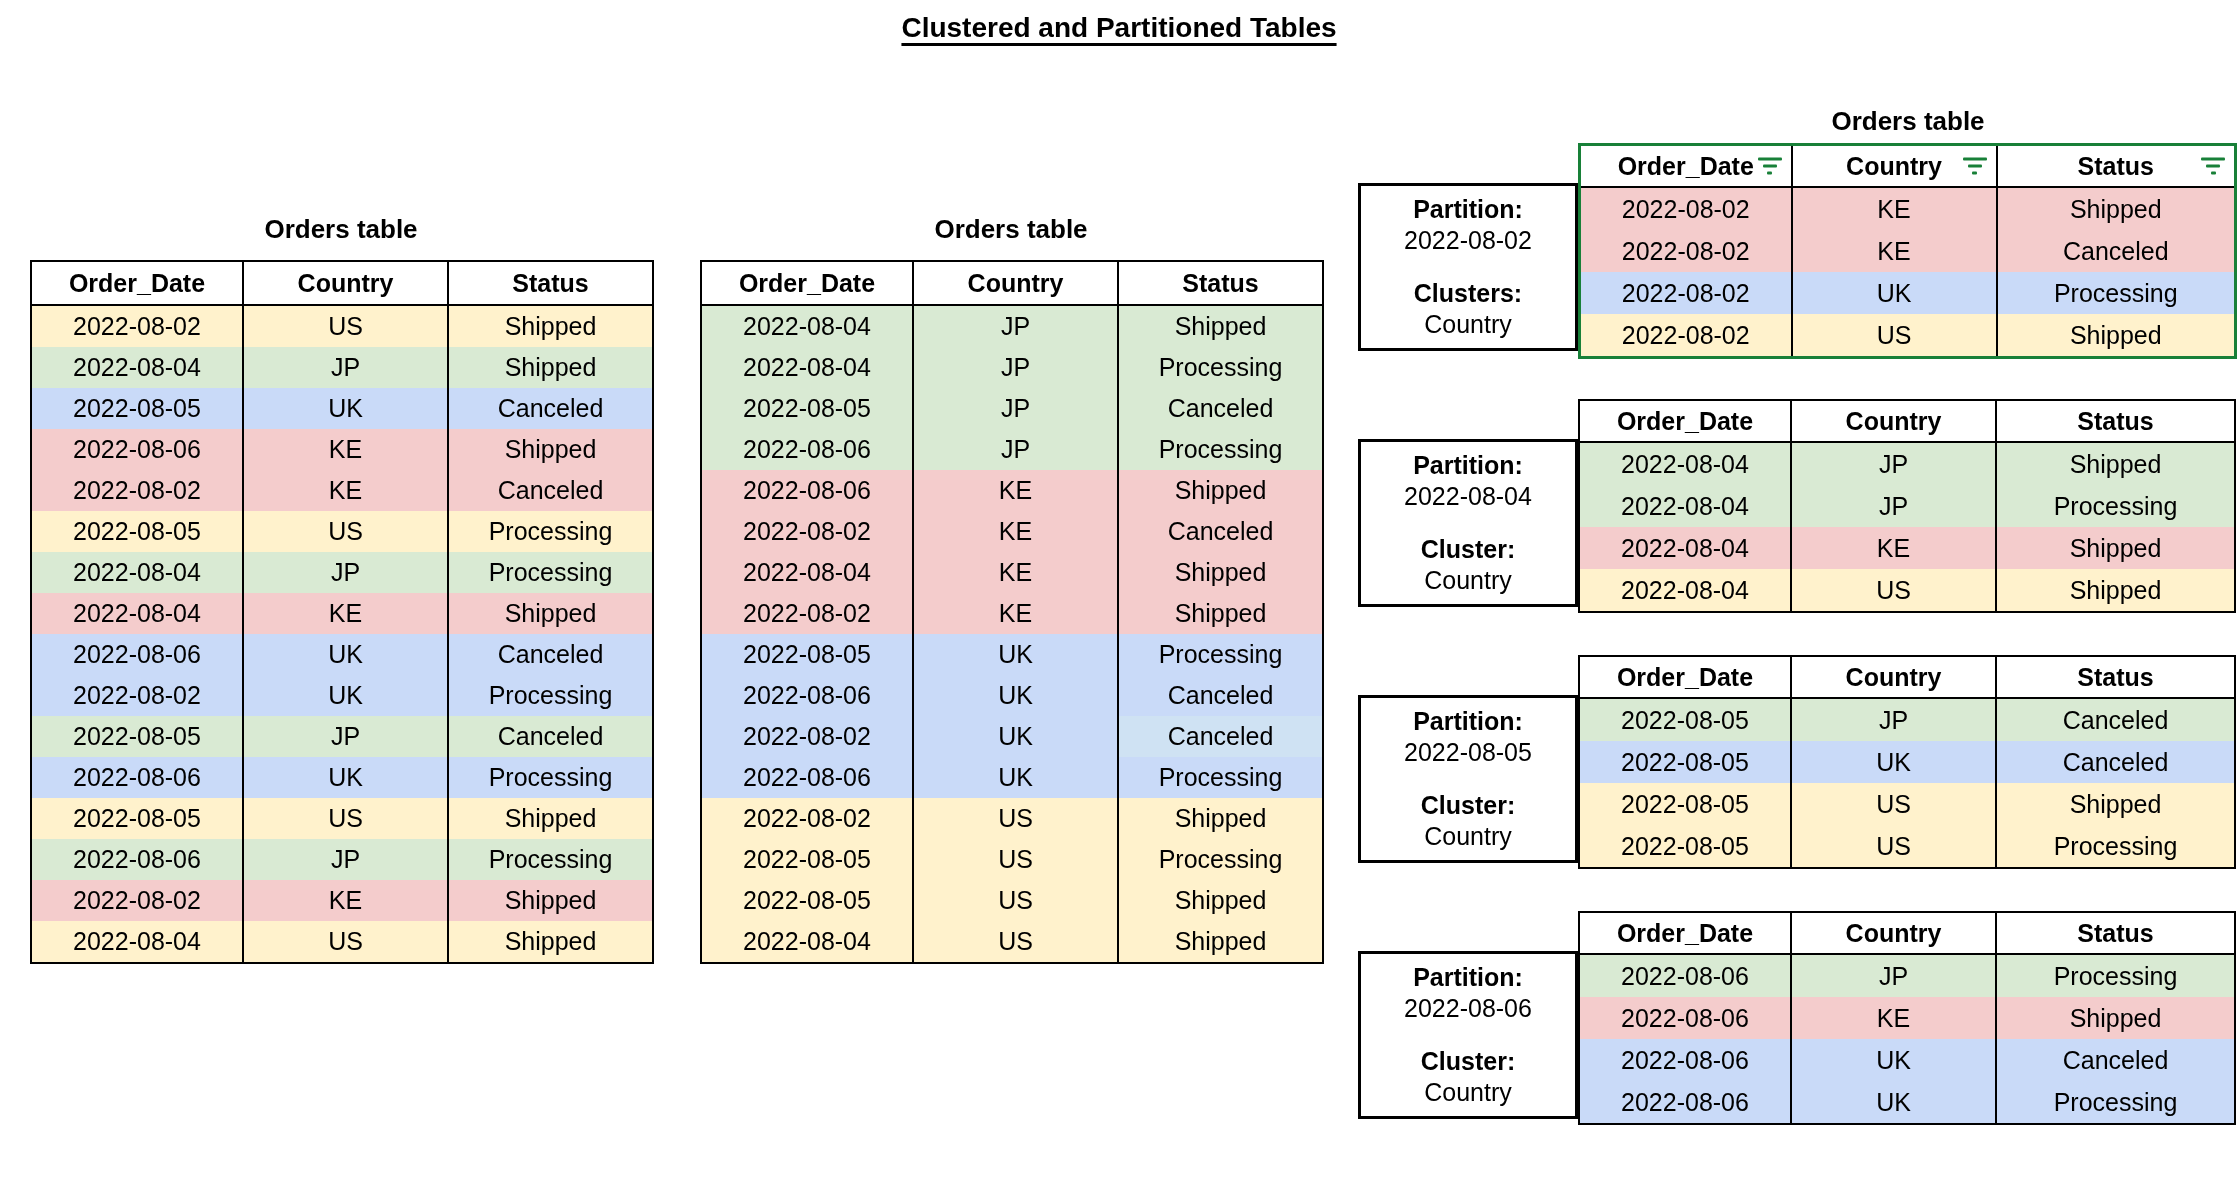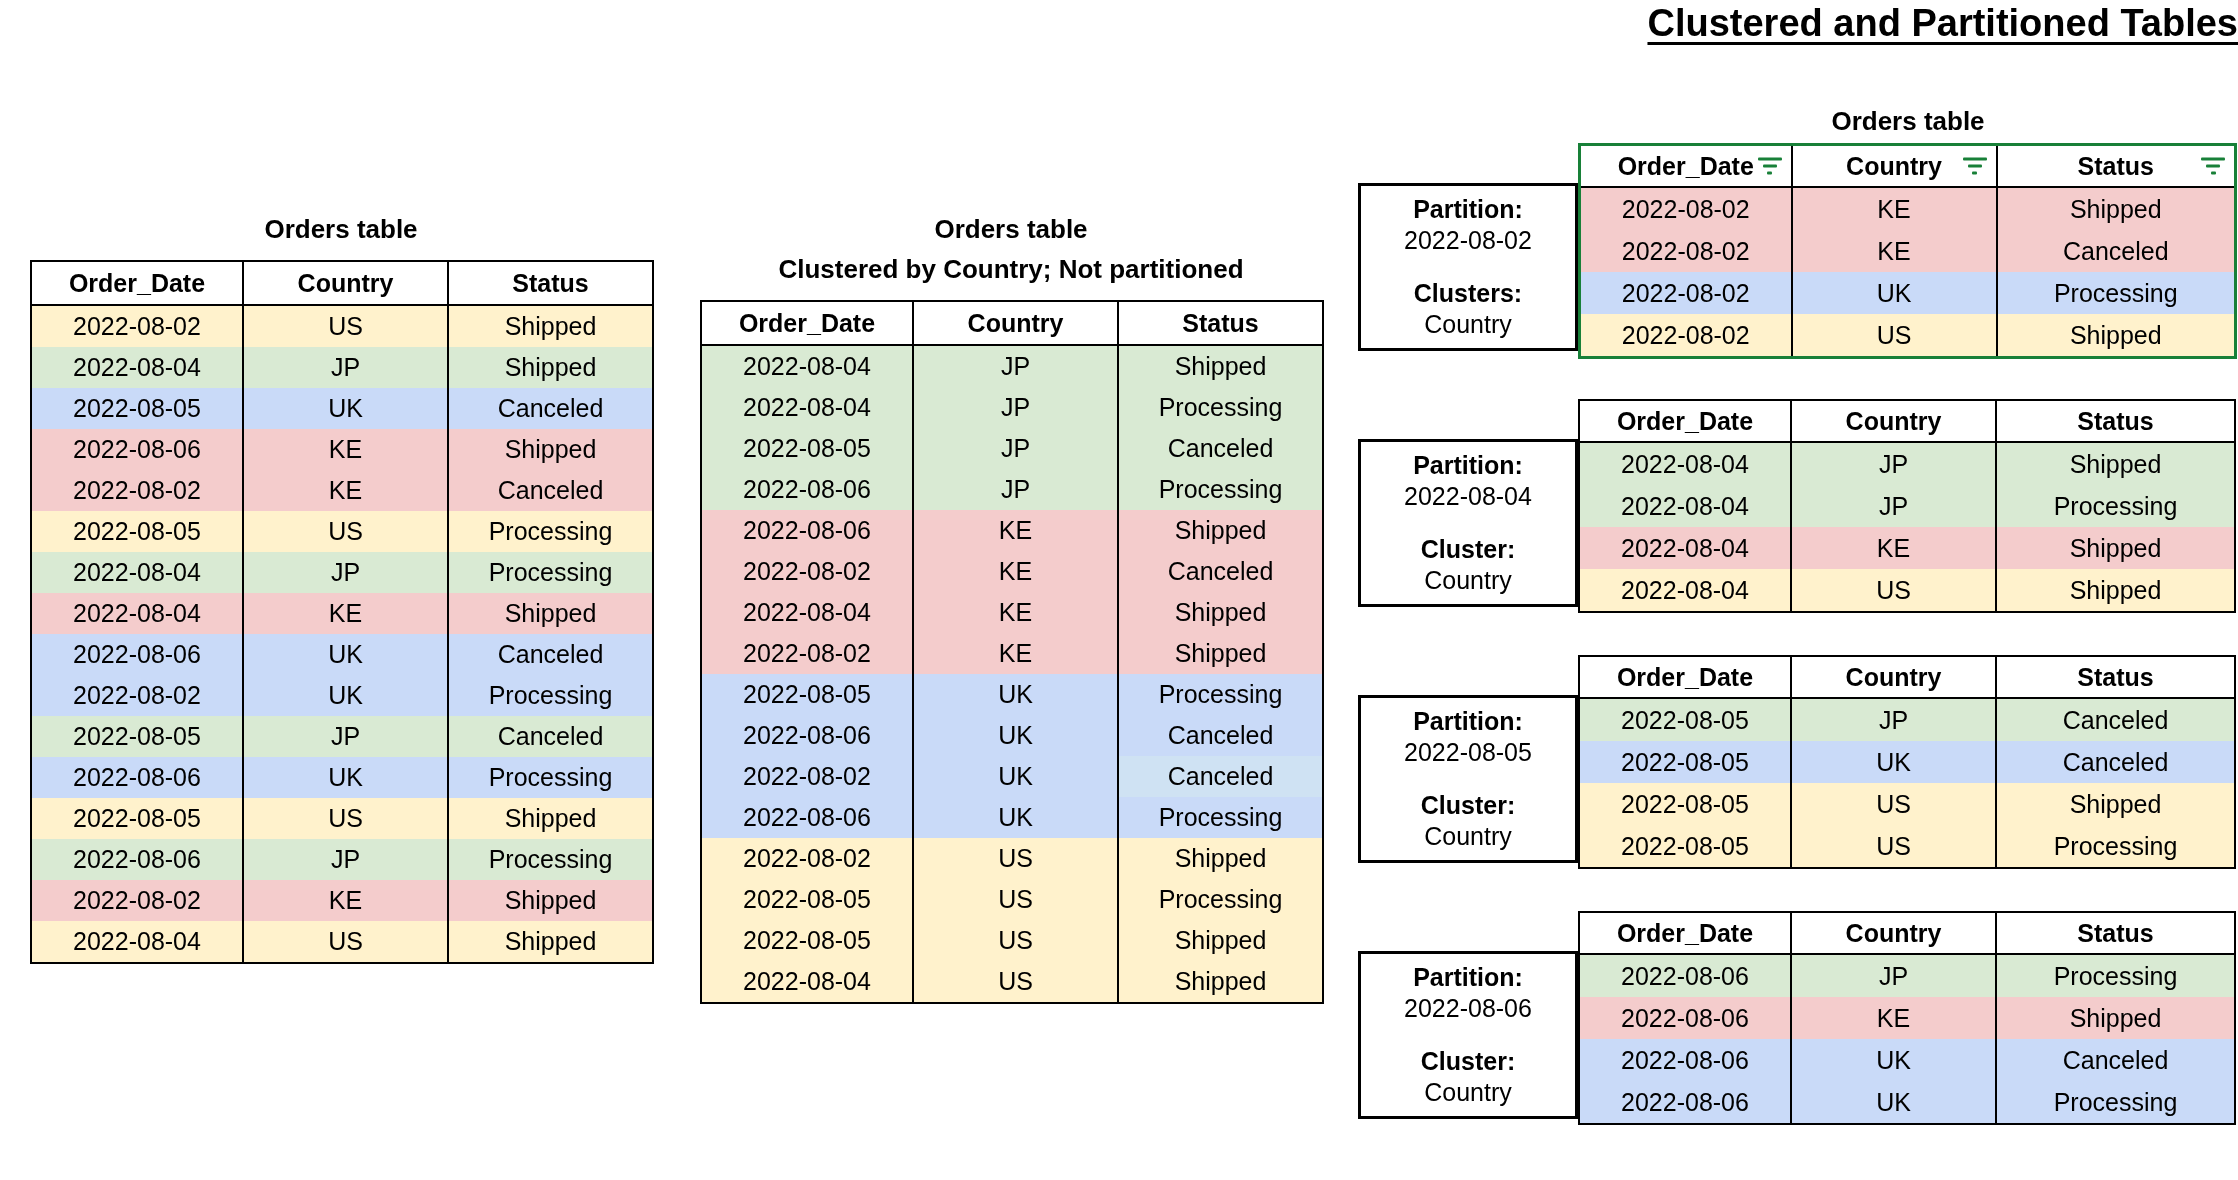--- a/index.html
+++ b/index.html
@@ -1,19 +1,19 @@
 <!DOCTYPE html>
 <html><head>
 <meta charset="utf-8">
 <style>
   html,body{margin:0;padding:0;background:#fff;}
   .canvas{position:relative;width:2238px;height:1180px;background:#fff;
           font-family:"Liberation Sans",sans-serif;color:#000;overflow:hidden;}
-  .page-title{position:absolute;top:2px;left:0;width:100%;text-align:right;margin:0;
-          font-size:38px;font-weight:bold;text-decoration:underline;text-underline-offset:6px;
+  .page-title{position:absolute;top:12px;left:0;width:100%;text-align:center;margin:0;
+          font-size:28px;font-weight:bold;text-decoration:underline;text-underline-offset:6px;
           text-decoration-thickness:3px;}
   .block{position:absolute;width:622px;}
   #left-block{left:30px;top:213px;}
   #middle-block{left:700px;top:213px;}
   .cap{text-align:center;font-weight:bold;font-size:26px;line-height:32px;}
   .cap2{margin-top:8px;}
   .block table{margin-top:15px;}
   table{border-collapse:collapse;table-layout:fixed;background:#0f766e;border-radius:23px;}
   .data-table{border:2px solid #000;width:622px;}
   th,td{text-align:center;padding:0;font-size:25px;overflow:hidden;white-space:nowrap;
@@ -142,21 +142,20 @@
             <td style="background: rgb(255, 242, 204);">2022-08-04</td>
             <td style="background: rgb(255, 242, 204);">US</td>
             <td style="background: rgb(255, 242, 204);">Shipped</td>
           </tr>
         </tbody>
       </table>
   </section>
 
   <section class="block" id="middle-block">
     <div class="cap">Orders table</div>
-    <div class="cap cap2">Clustered by Country; Not partitioned</div>
     <table class="data-table" id="middle-table">
         <colgroup>
           <col style="width: 212px;">
           <col style="width: 205px;">
           <col style="width: 205px;">
         </colgroup>
         <thead>
           <tr>
             <th><span>Order_Date</span></th>
             <th><span>Country</span></th>

